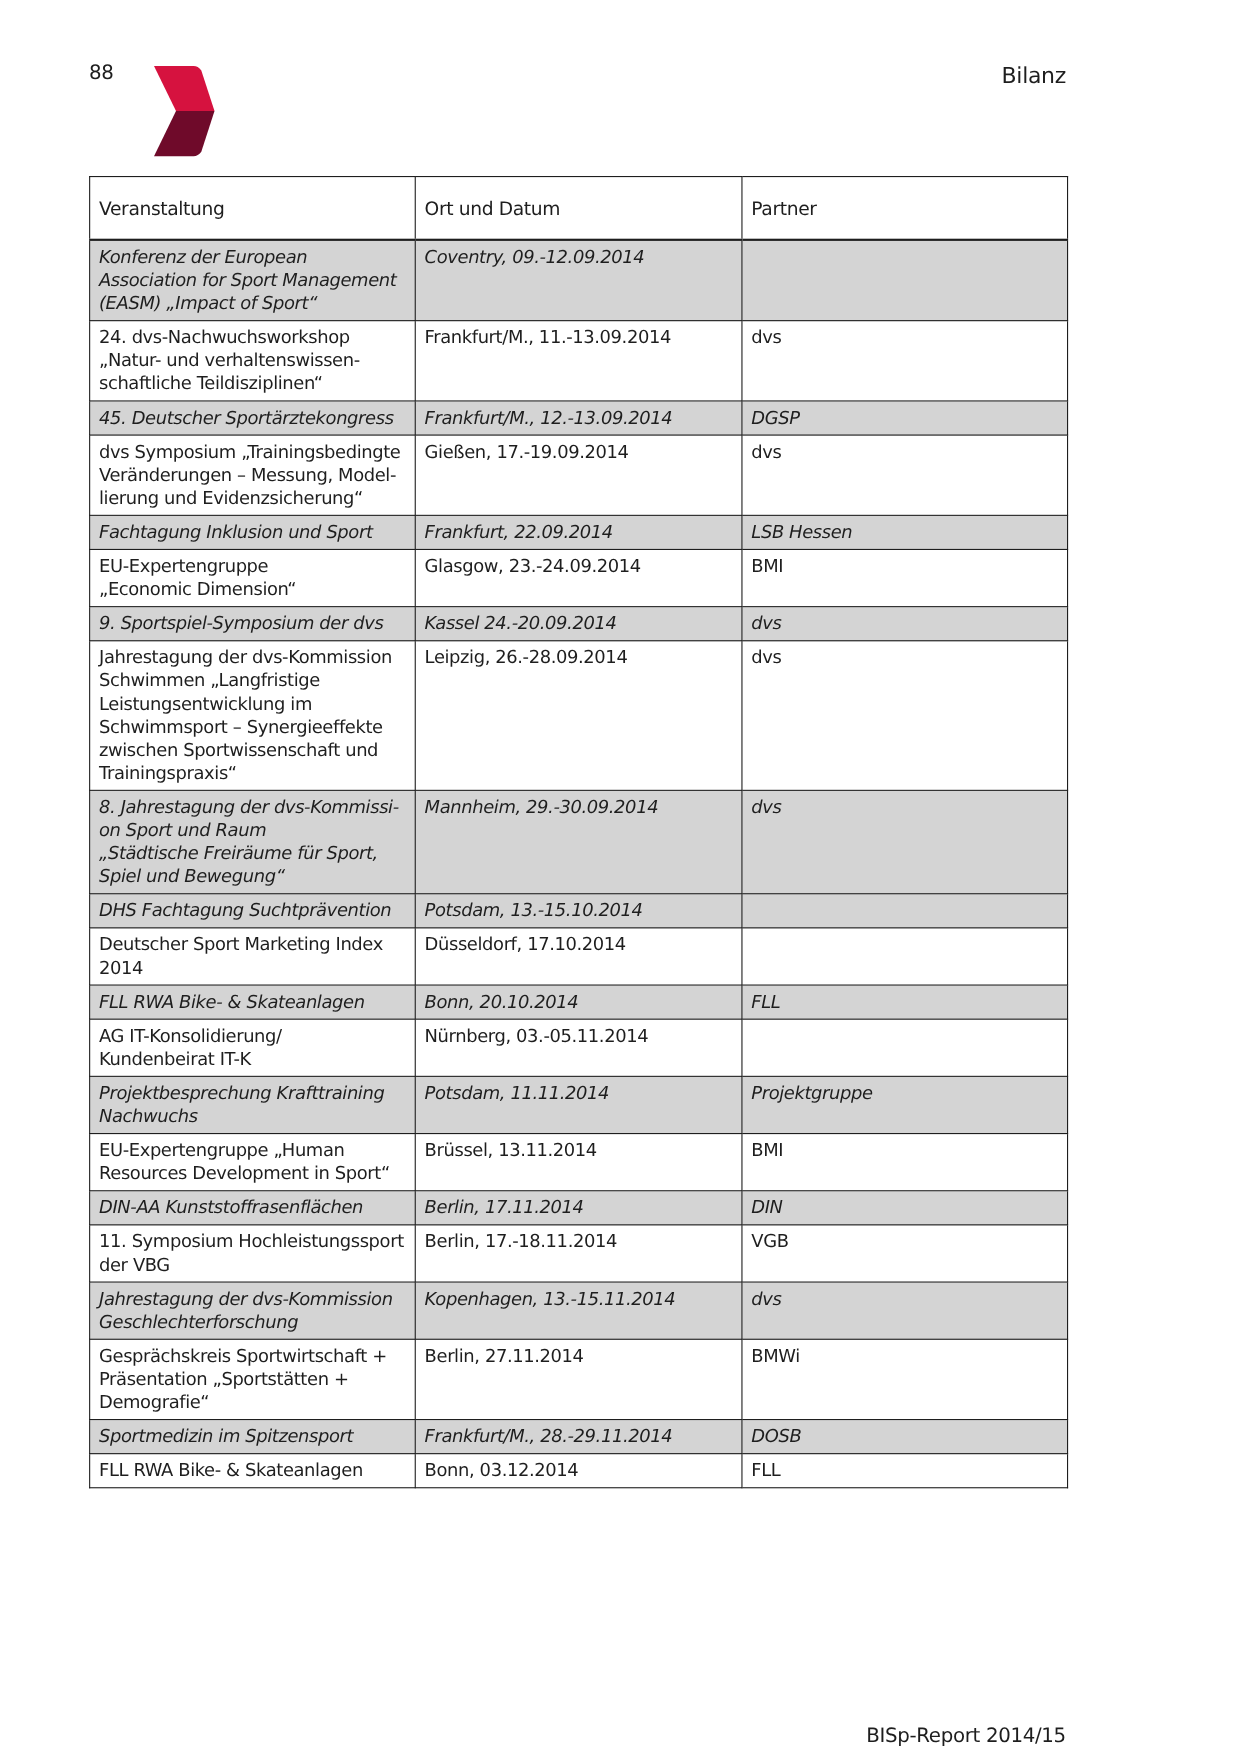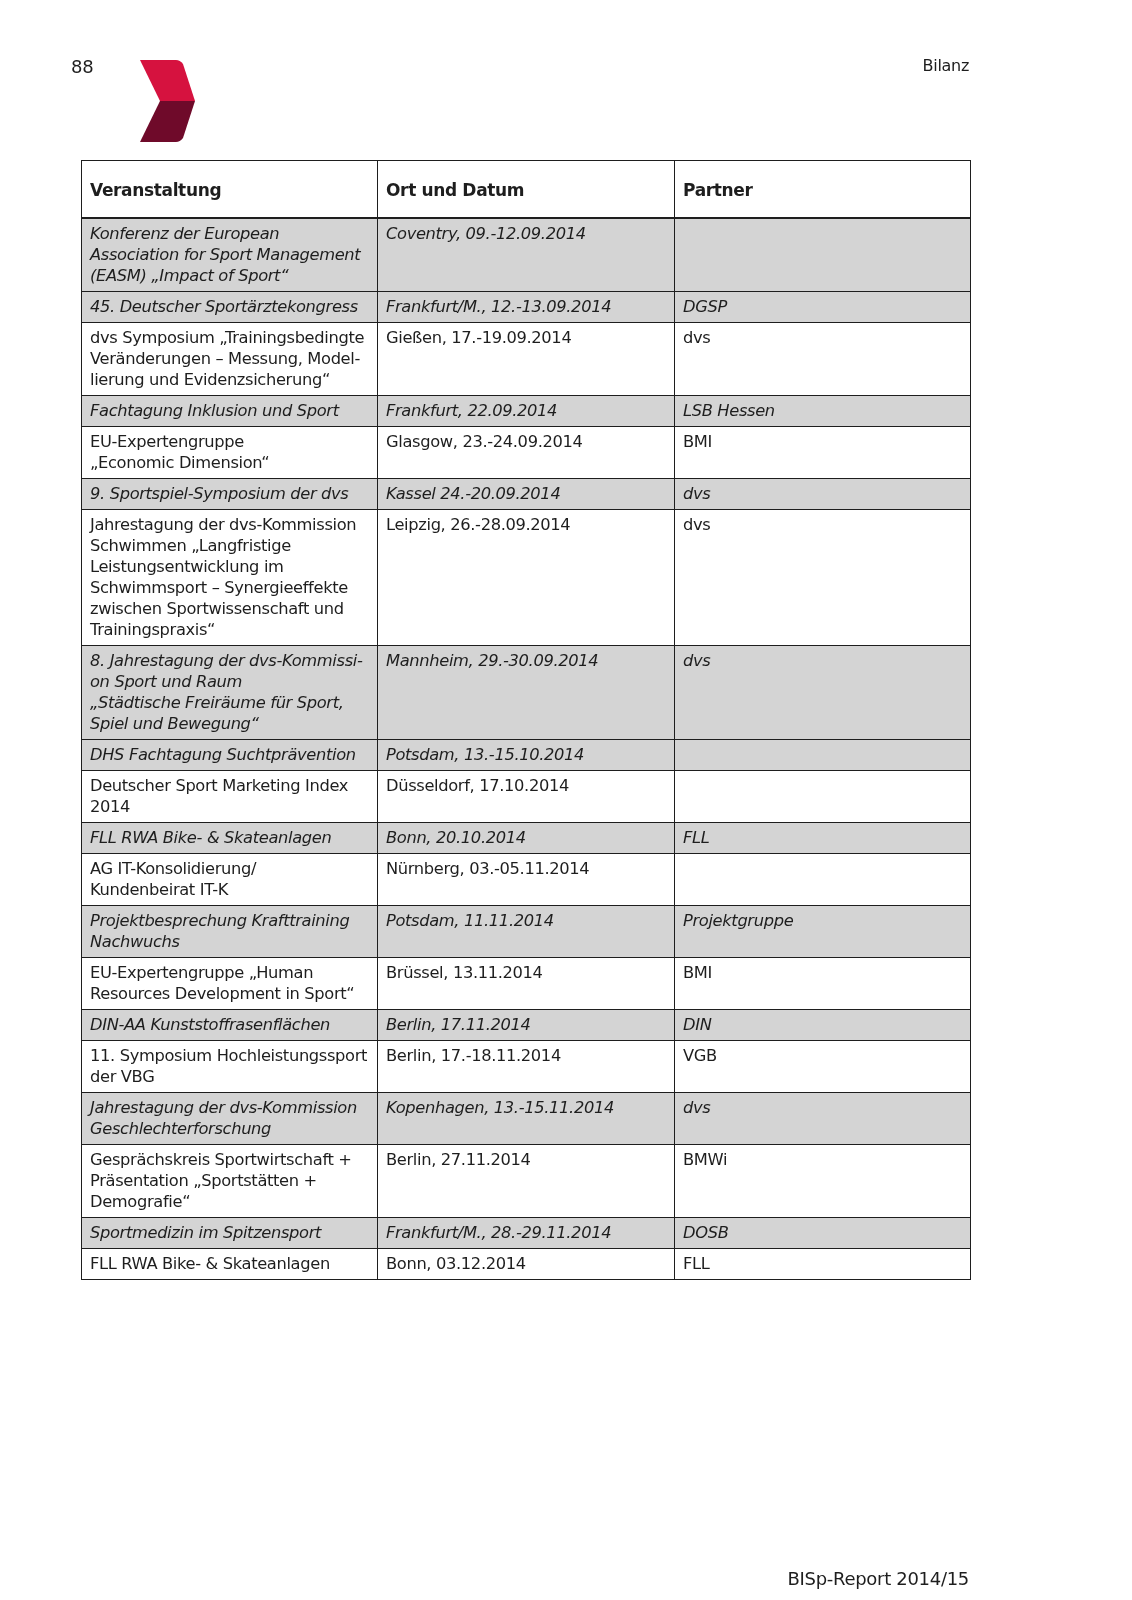--- a/index.html
+++ b/index.html
@@ -10,37 +10,37 @@
   body {
     width: 1132px;
     height: 1600px;
     position: relative;
     overflow: hidden;
     font-family: "DejaVu Sans", sans-serif;
     color: #1e1e1e;
   }
   .page-number {
     position: absolute;
-    left: 71px;
+    left: 81px;
     top: 56px;
     font-size: 18px;
     letter-spacing: -0.3px;
   }
   .logo {
     position: absolute;
     left: 138px;
     top: 59px;
     width: 58px;
     height: 84px;
   }
   .section-title {
     position: absolute;
     right: 163px;
     top: 56px;
-    font-size: 16px;
+    font-size: 20px;
     letter-spacing: -0.3px;
     text-align: right;
   }
   table.events {
     position: absolute;
     left: 81px;
     top: 160px;
     width: 889px;
     border-collapse: collapse;
     table-layout: fixed;
@@ -52,21 +52,21 @@
   table.events col.c2 { width: 297px; }
   table.events col.c3 { width: 296px; }
   table.events th,
   table.events td {
     border: 1.3px solid #1e1e1e;
     vertical-align: top;
     text-align: left;
     padding: 4px 8px 5px 8px;
   }
   table.events th {
-    font-weight: bold;
+    font-weight: normal;
     height: 54px;
     vertical-align: middle;
     padding-top: 2px;
     padding-bottom: 0;
     border-bottom: 2.5px solid #1e1e1e;
     font-size: 17px;
   }
   table.events tr.shaded td {
     background: #d4d4d4;
     font-style: italic;
@@ -109,20 +109,27 @@
     </tr>
   </thead>
   <tbody id="table-body">
       <tr class="shaded">
         <td><span class="cell-text">Konferenz der European
 Association for Sport Management
 (EASM) „Impact of Sport“</span></td>
         <td><span class="cell-text">Coventry, 09.-12.09.2014</span></td>
         <td><span class="cell-text"></span></td>
       </tr>
+      <tr>
+        <td><span class="cell-text">24. dvs-Nachwuchsworkshop
+„Natur- und verhaltenswissen-
+schaftliche Teildisziplinen“</span></td>
+        <td><span class="cell-text">Frankfurt/M., 11.-13.09.2014</span></td>
+        <td><span class="cell-text">dvs</span></td>
+      </tr>
       <tr class="shaded">
         <td><span class="cell-text">45. Deutscher Sportärztekongress</span></td>
         <td><span class="cell-text">Frankfurt/M., 12.-13.09.2014</span></td>
         <td><span class="cell-text">DGSP</span></td>
       </tr>
       <tr>
         <td><span class="cell-text">dvs Symposium „Trainingsbedingte
 Veränderungen – Messung, Model-
 lierung und Evidenzsicherung“</span></td>
         <td><span class="cell-text">Gießen, 17.-19.09.2014</span></td>

